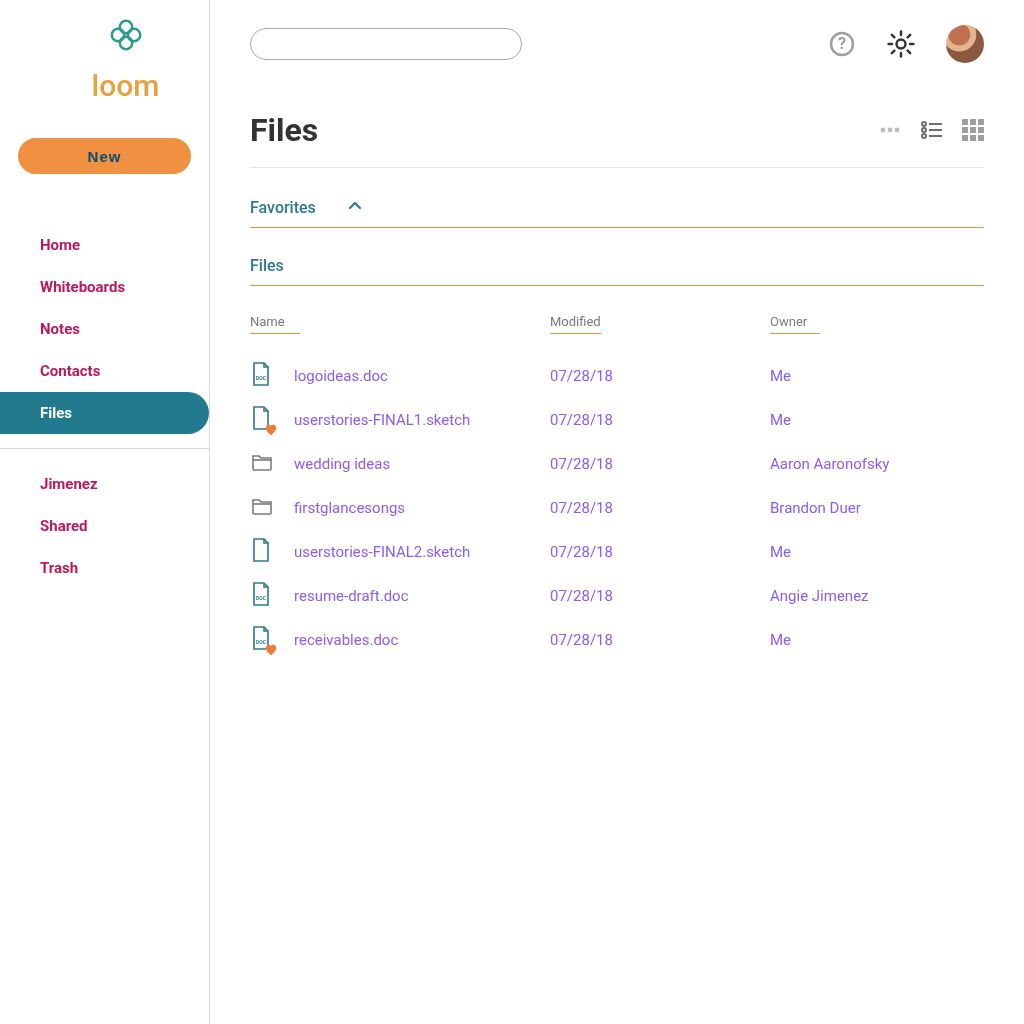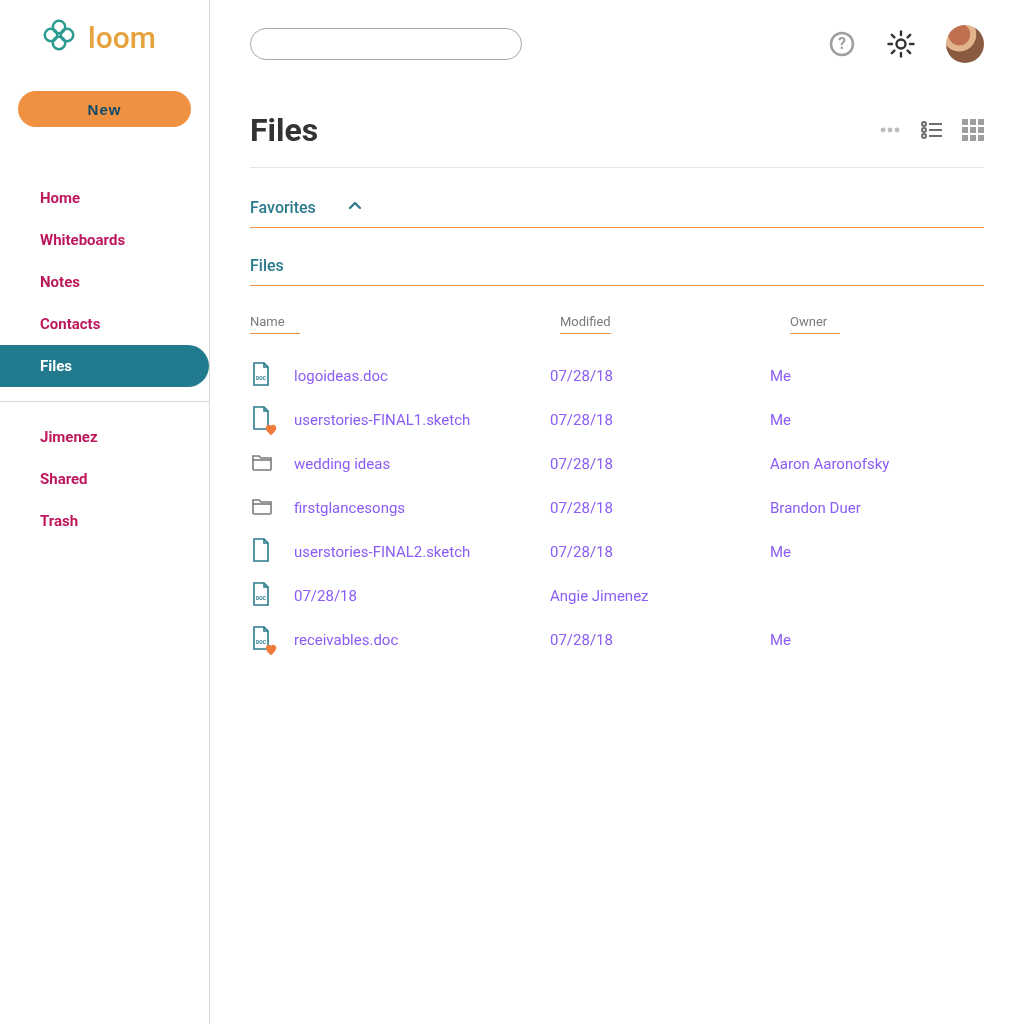--- a/index.html
+++ b/index.html
@@ -17,20 +17,21 @@
     border-right: 1px solid #d8d8d8;
     position: relative;
     padding-top: 18px;
   }
   .logo-wrap {
     display: flex;
     align-items: center;
     gap: 12px;
     padding-left: 42px;
     margin-bottom: 35px;
+    flex-direction: column;
   }
   .logo-text {
     font-size: 30px;
     color: #E6A23C;
     font-weight: 500;
   }
   .new-btn {
     display: block;
     margin: 0 18px 50px 18px;
     background: #EF9141;
@@ -110,21 +111,20 @@
     align-items:center;
     gap: 32px;
     padding-bottom: 10px;
     border-bottom: 1px solid #EF9141;
     margin-bottom: 28px;
   }
 
   .col-heads {
     display: grid;
     grid-template-columns: 300px 220px 1fr;
-    gap: 10px;
     margin-bottom: 20px;
   }
   .col-head {
     font-size: 13px;
     color: #7a7a7a;
     border-bottom: 1px solid #EF9141;
     padding-bottom: 4px;
     width: max-content;
     min-width: 50px;
   }
@@ -317,20 +317,21 @@
         <span>userstories-FINAL2.sketch</span>
         <span>07/28/18</span>
         <span>Me</span>
       </div>
       <div class="file-row">
         <span class="file-icon-cell"><svg width="22" height="26" viewBox="0 0 22 26">
             <path d="M4 2 h10 l4 4 v18 H4 Z" fill="none" stroke="#2B7A8C" stroke-width="1.6"></path>
             <path d="M14 2 v4 h4" fill="none" stroke="#2B7A8C" stroke-width="1.6"></path>
             <text x="11" y="19" text-anchor="middle" font-size="5" fill="#2B7A8C" font-weight="700">DOC</text>
           </svg></span>
+        <span>resume-draft.doc</span>
         <span>07/28/18</span>
         <span>Angie Jimenez</span>
       </div>
       <div class="file-row">
         <span class="file-icon-cell"><svg width="22" height="26" viewBox="0 0 22 26">
             <path d="M4 2 h10 l4 4 v18 H4 Z" fill="none" stroke="#2B7A8C" stroke-width="1.6"></path>
             <path d="M14 2 v4 h4" fill="none" stroke="#2B7A8C" stroke-width="1.6"></path>
             <text x="11" y="19" text-anchor="middle" font-size="5" fill="#2B7A8C" font-weight="700">DOC</text>
           </svg><svg class="heart" viewBox="0 0 24 24">
             <path d="M12 21 C12 21 3 14 3 8.5 C3 5.5 5.5 3 8.5 3 C10.4 3 12 4.5 12 4.5 C12 4.5 13.6 3 15.5 3 C18.5 3 21 5.5 21 8.5 C21 14 12 21 12 21 Z" fill="#EF7B3A"></path>

